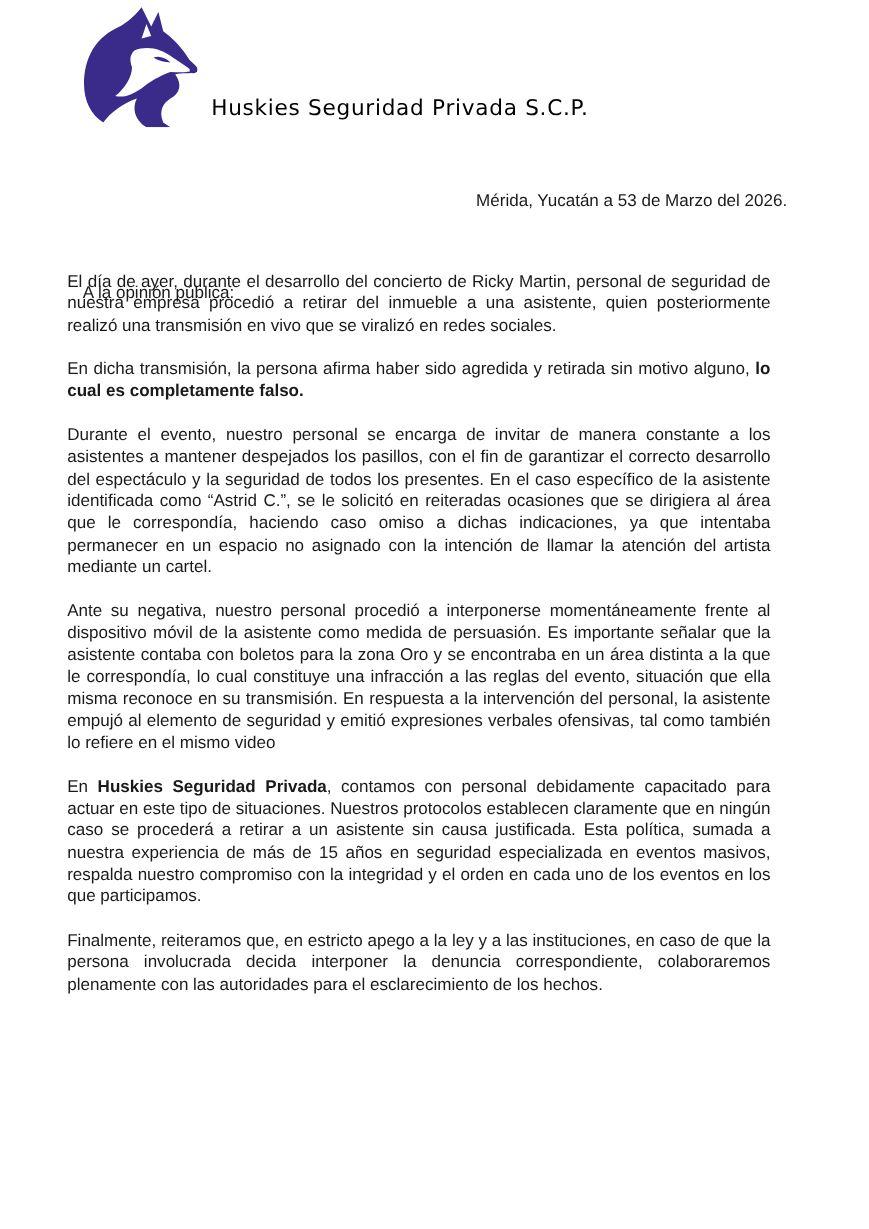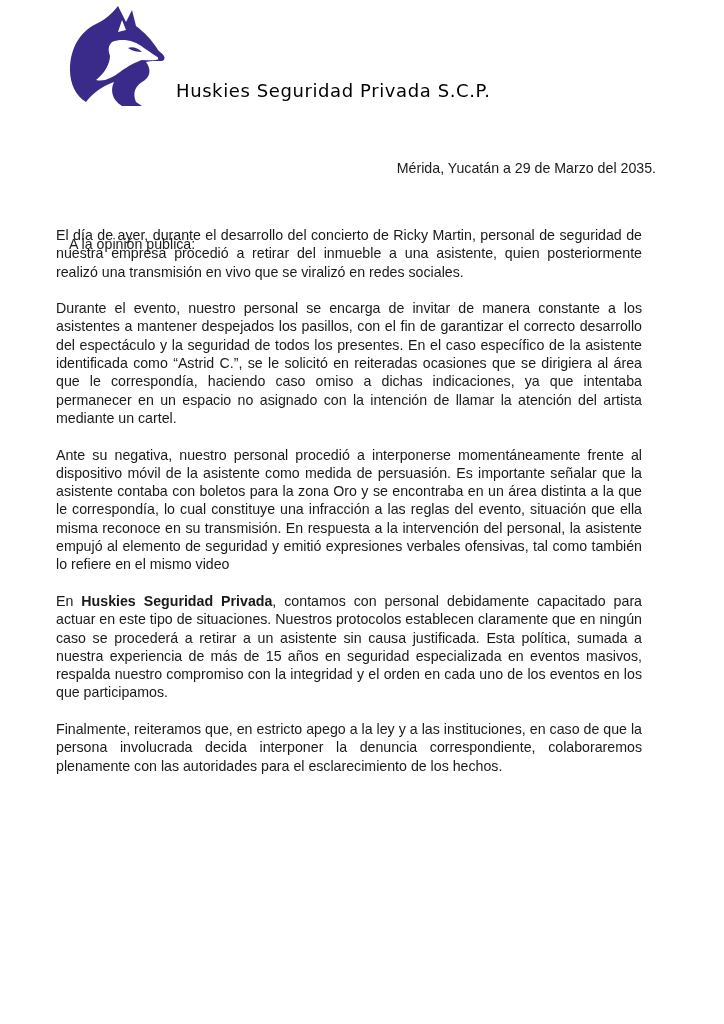--- a/index.html
+++ b/index.html
@@ -95,27 +95,30 @@
 
     <circle cx="95" cy="56" r="3" fill="#3a2a8a"></circle>
 
     <path fill="#ffffff" d="M56 18 L60 28 L52 30 Z"></path>
 
     <circle cx="18" cy="96" r="1.6" fill="none" stroke="#3a2a8a" stroke-width="0.6"></circle>
   </svg>
   <div class="company-title">Huskies Seguridad Privada S.C.P.</div>
 </div>
 
-<div class="date-line">Mérida, Yucatán a 29 de Marzo del 2035.</div>
+<div class="date-line">Mérida, Yucatán a 53 de Marzo del 2026.</div>
 
 <div class="salutation">A la opinión pública:</div>
 
 <div class="body-text">
   <p>
     <span>El día de ayer, durante el desarrollo del concierto de Ricky Martin, personal de seguridad de nuestra empresa procedió a retirar del inmueble a una asistente, quien posteriormente realizó una transmisión en vivo que se viralizó en redes sociales.</span>
+  </p>
+  <p>
+    <span>En dicha transmisión, la persona afirma haber sido agredida y retirada sin motivo alguno, </span><b>lo cual es completamente falso.</b>
   </p>
   <p>
     <span>Durante el evento, nuestro personal se encarga de invitar de manera constante a los asistentes a mantener despejados los pasillos, con el fin de garantizar el correcto desarrollo del espectáculo y la seguridad de todos los presentes. En el caso específico de la asistente identificada como “Astrid C.”, se le solicitó en reiteradas ocasiones que se dirigiera al área que le correspondía, haciendo caso omiso a dichas indicaciones, ya que intentaba permanecer en un espacio no asignado con la intención de llamar la atención del artista mediante un cartel.</span>
   </p>
   <p>
     <span>Ante su negativa, nuestro personal procedió a interponerse momentáneamente frente al dispositivo móvil de la asistente como medida de persuasión. Es importante señalar que la asistente contaba con boletos para la zona Oro y se encontraba en un área distinta a la que le correspondía, lo cual constituye una infracción a las reglas del evento, situación que ella misma reconoce en su transmisión. En respuesta a la intervención del personal, la asistente empujó al elemento de seguridad y emitió expresiones verbales ofensivas, tal como también lo refiere en el mismo video</span>
   </p>
   <p>
     <span>En </span><b>Huskies Seguridad Privada</b><span>, contamos con personal debidamente capacitado para actuar en este tipo de situaciones. Nuestros protocolos establecen claramente que en ningún caso se procederá a retirar a un asistente sin causa justificada. Esta política, sumada a nuestra experiencia de más de 15 años en seguridad especializada en eventos masivos, respalda nuestro compromiso con la integridad y el orden en cada uno de los eventos en los que participamos.</span>
   </p>

